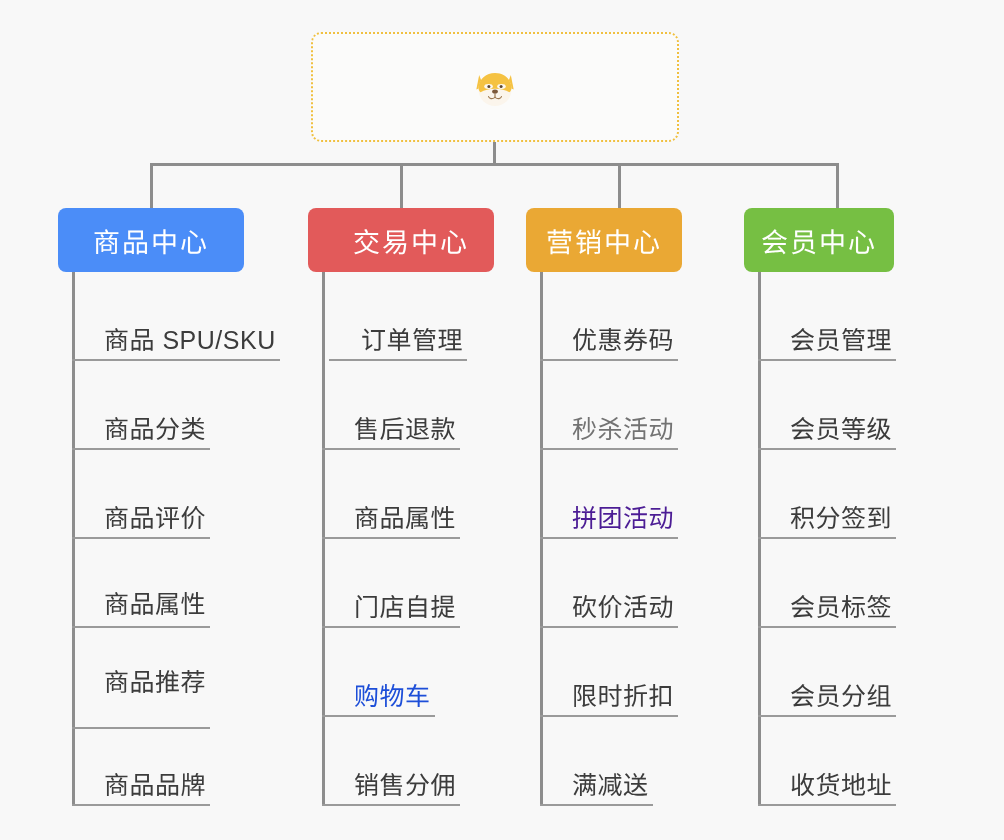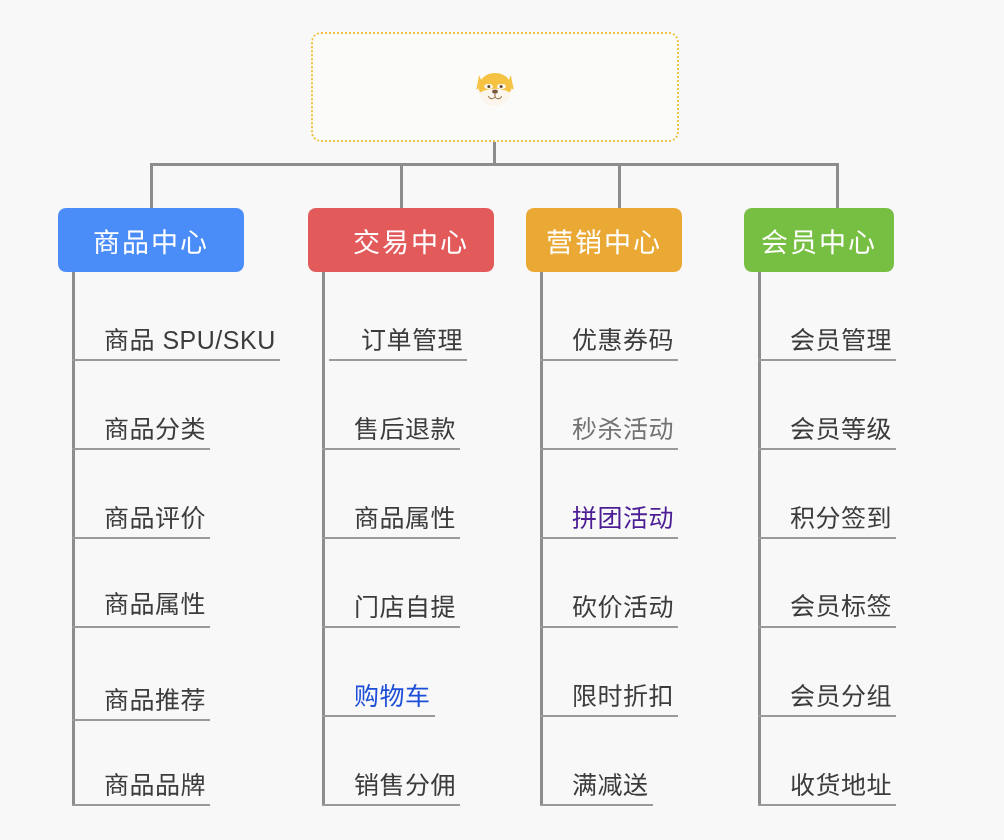--- a/index.html
+++ b/index.html
@@ -151,21 +151,21 @@
       </div>
       <div class="leaf-item" style="top: 89px; border-bottom-color: rgb(154, 154, 154);">
         <span class="leaf-label" style="color: rgb(60, 60, 60);">商品分类</span>
       </div>
       <div class="leaf-item" style="top: 178px; border-bottom-color: rgb(154, 154, 154);">
         <span class="leaf-label" style="color: rgb(60, 60, 60);">商品评价</span>
       </div>
       <div class="leaf-item" style="top: 267px; border-bottom-color: rgb(154, 154, 154); font-family: Liberation Mono, monospace;">
         <span class="leaf-label" style="color: rgb(60, 60, 60);">商品属性</span>
       </div>
-      <div class="leaf-item" style="top: 360px; border-bottom-color: rgb(154, 154, 154);">
+      <div class="leaf-item" style="top: 368px; border-bottom-color: rgb(154, 154, 154); align-items: center;">
         <span class="leaf-label" style="color: rgb(60, 60, 60);">商品推荐</span>
       </div>
       <div class="leaf-item" style="top: 445px; border-bottom-color: rgb(154, 154, 154);">
         <span class="leaf-label" style="color: rgb(60, 60, 60);">商品品牌</span>
       </div>
     </div>
   </div>
 
   <div class="branch">
     <div class="branch-box" style="left: 308px; width: 186px; background: rgb(226, 90, 90); padding-left: 20px;">
@@ -229,21 +229,21 @@
       <div class="leaf-spine" style="height: 534px; background: rgb(141, 141, 141);"></div>
       <div class="leaf-item" style="top: 0px; border-bottom-color: rgb(154, 154, 154);">
         <span class="leaf-label" style="color: rgb(60, 60, 60);">会员管理</span>
       </div>
       <div class="leaf-item" style="top: 89px; border-bottom-color: rgb(154, 154, 154);">
         <span class="leaf-label" style="color: rgb(60, 60, 60);">会员等级</span>
       </div>
       <div class="leaf-item" style="top: 178px; border-bottom-color: rgb(154, 154, 154);">
         <span class="leaf-label" style="color: rgb(60, 60, 60);">积分签到</span>
       </div>
-      <div class="leaf-item" style="top: 267px; border-bottom-color: rgb(154, 154, 154); font-family: Liberation Serif, serif;">
+      <div class="leaf-item" style="top: 267px; border-bottom-color: rgb(154, 154, 154);">
         <span class="leaf-label" style="color: rgb(60, 60, 60);">会员标签</span>
       </div>
       <div class="leaf-item" style="top: 356px; border-bottom-color: rgb(154, 154, 154);">
         <span class="leaf-label" style="color: rgb(60, 60, 60);">会员分组</span>
       </div>
       <div class="leaf-item" style="top: 445px; border-bottom-color: rgb(154, 154, 154);">
         <span class="leaf-label" style="color: rgb(60, 60, 60);">收货地址</span>
       </div>
     </div>
   </div>

